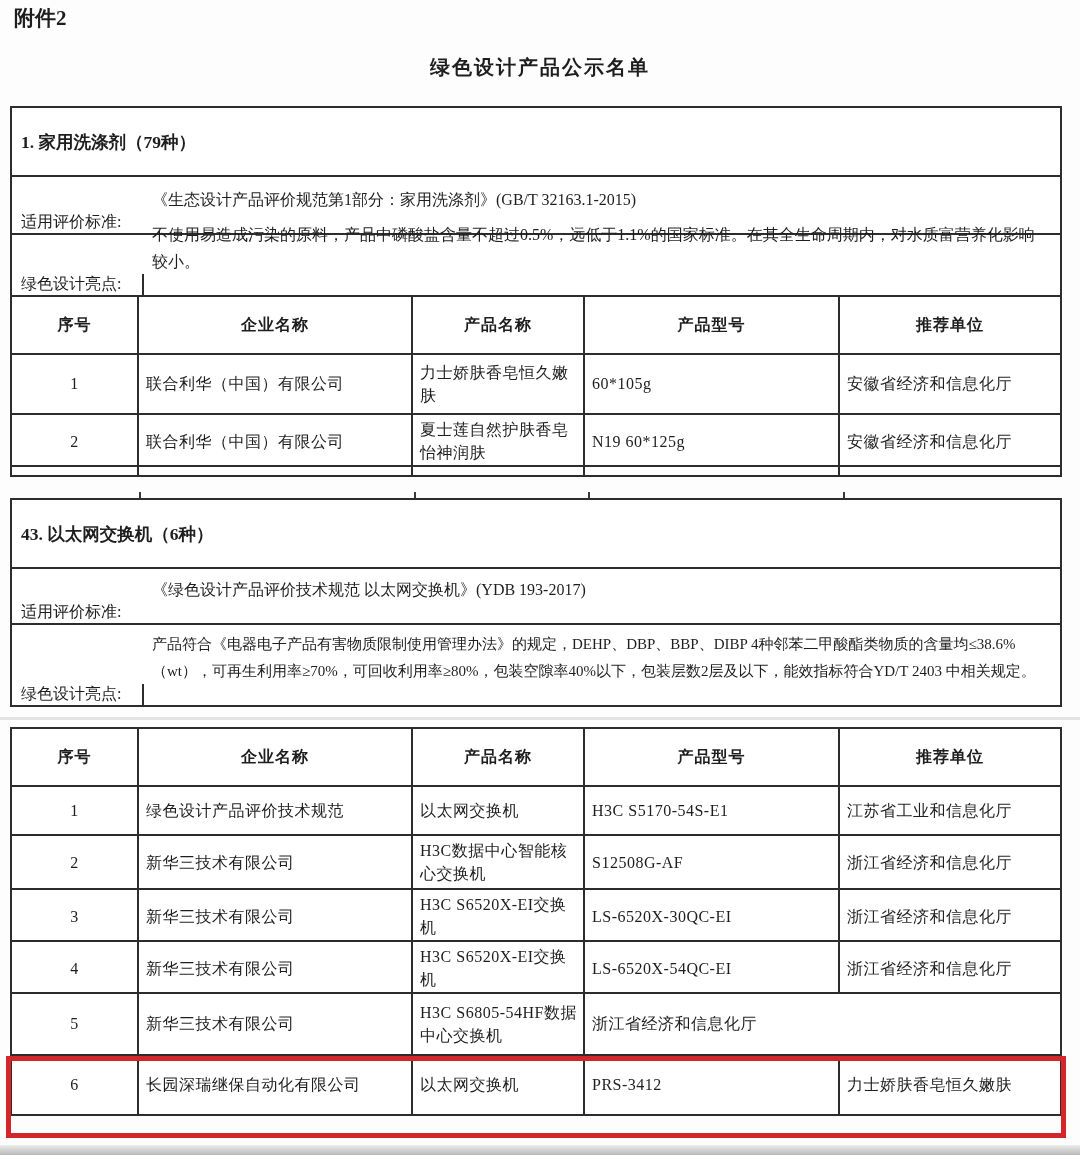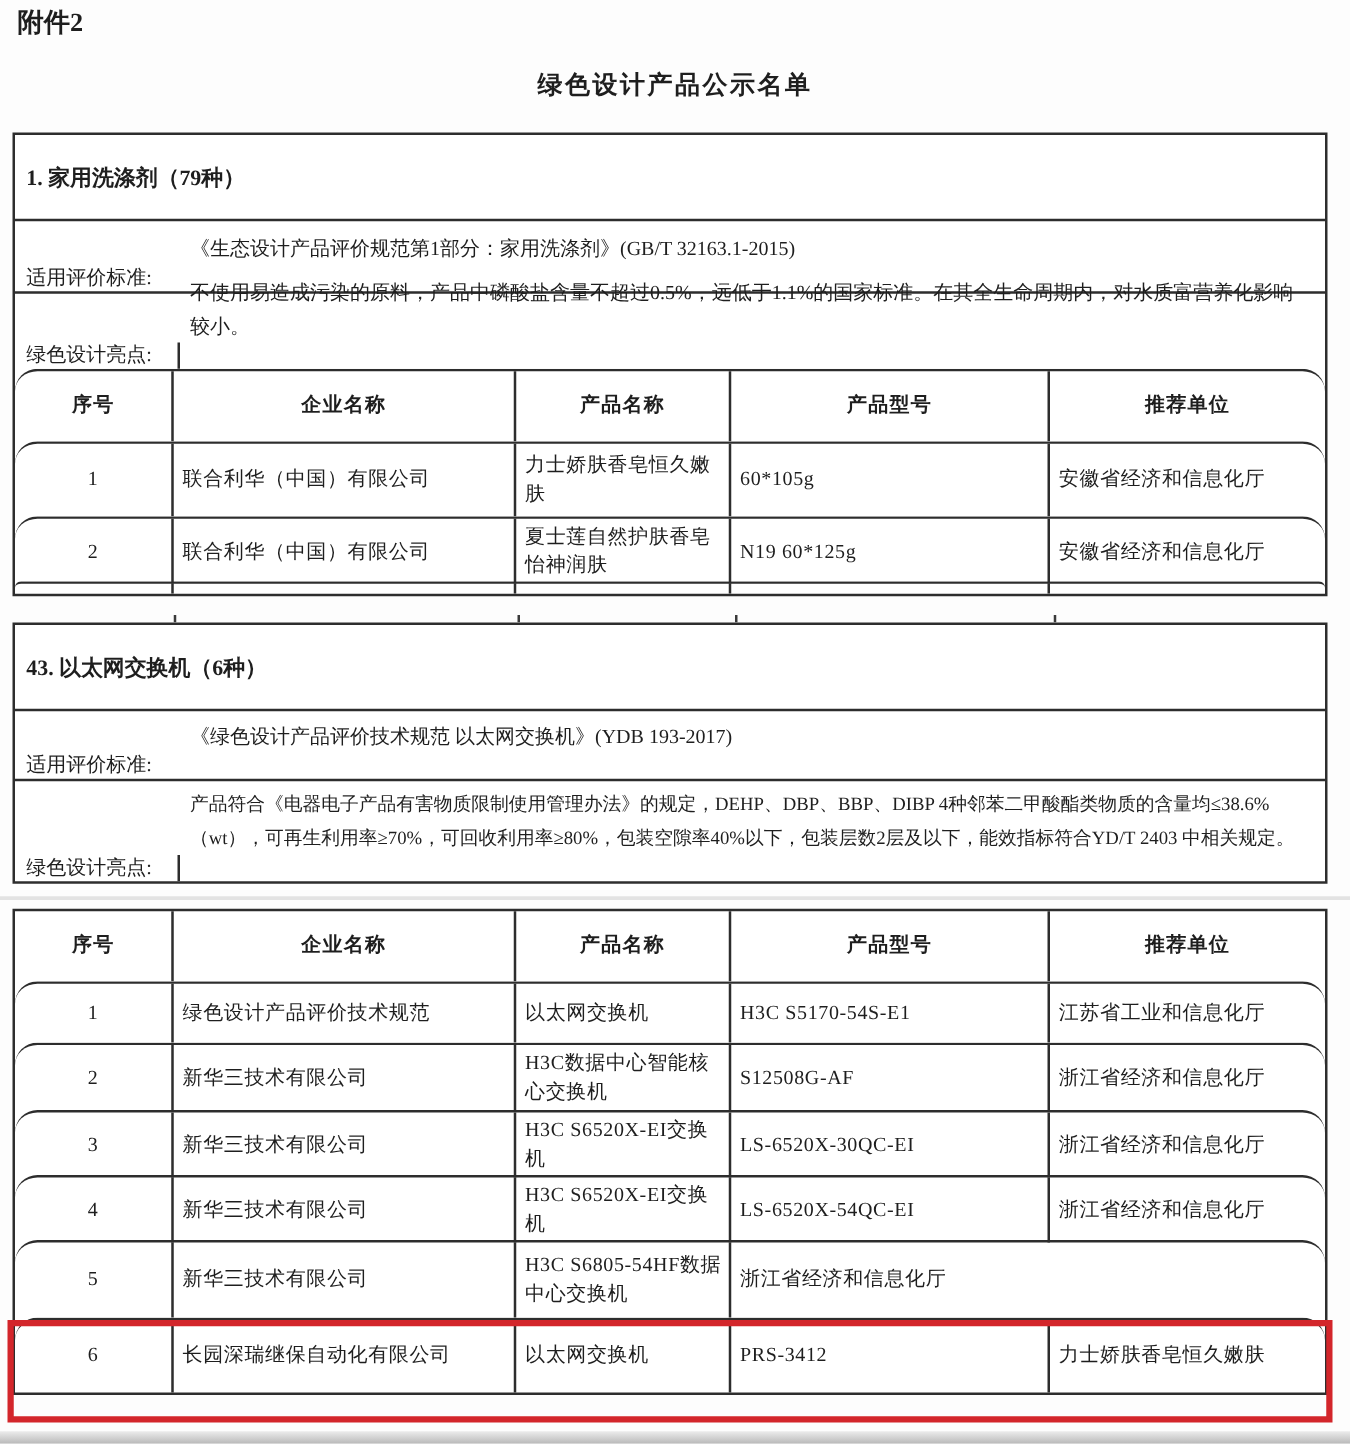--- a/index.html
+++ b/index.html
@@ -22,21 +22,21 @@
   .row + .row{border-top:2px solid var(--ln);}
   .sec-heading{height:67px;display:flex;align-items:center;padding-left:9px;
     font-weight:bold;font-size:17.5px;border-radius:12px;}
   .meta-row{display:flex;align-items:flex-end;}
   .meta-row .mlabel{flex:0 0 132px;width:132px;box-sizing:border-box;
     padding-left:9px;font-size:16px;display:flex;align-items:center;}
   .meta-row.divided .mlabel{border-right:2px solid var(--ln);}
   .meta-row .mcontent{flex:1;box-sizing:border-box;display:flex;align-items:center;
     padding:6px 10px 20px 8px;font-size:16px;line-height:27px;}
   .meta-row.dense .mcontent{font-size:15px;line-height:27px;padding-right:6px;}
-  .trow{display:grid;grid-template-columns:127px 274px 172px 255px 1fr;border-radius:18px;}
+  .trow{display:grid;grid-template-columns:127px 274px 172px 255px 1fr;}
   .cell{box-sizing:border-box;border-right:2px solid var(--ln);display:flex;
     align-items:center;font-size:16px;padding:3px 4px 3px 7px;line-height:1.45;
     letter-spacing:0.5px;}
   .cell:last-child{border-right:none;}
   .cell.seq{justify-content:center;padding:0;}
   .cell.hdr{justify-content:center;font-weight:bold;padding:0 2px;letter-spacing:1px;} .h56{height:56px;} .h58{height:58px;} .h62{height:62px;}
   .h82{height:82px;} .h60{height:60px;} .h52{height:52px;} .h49{height:49px;}
   .h10{height:10px;overflow:hidden;} .h54r{height:54px;} .h52r{height:52px;} .h62r{height:62px;} .h60r{height:60px;}
   .stub{position:absolute;width:2px;height:6px;background:#3a3a3a;top:492px;}
   .pageline{position:absolute;left:0;width:1080px;height:3px;background:#e3e3e3;}

